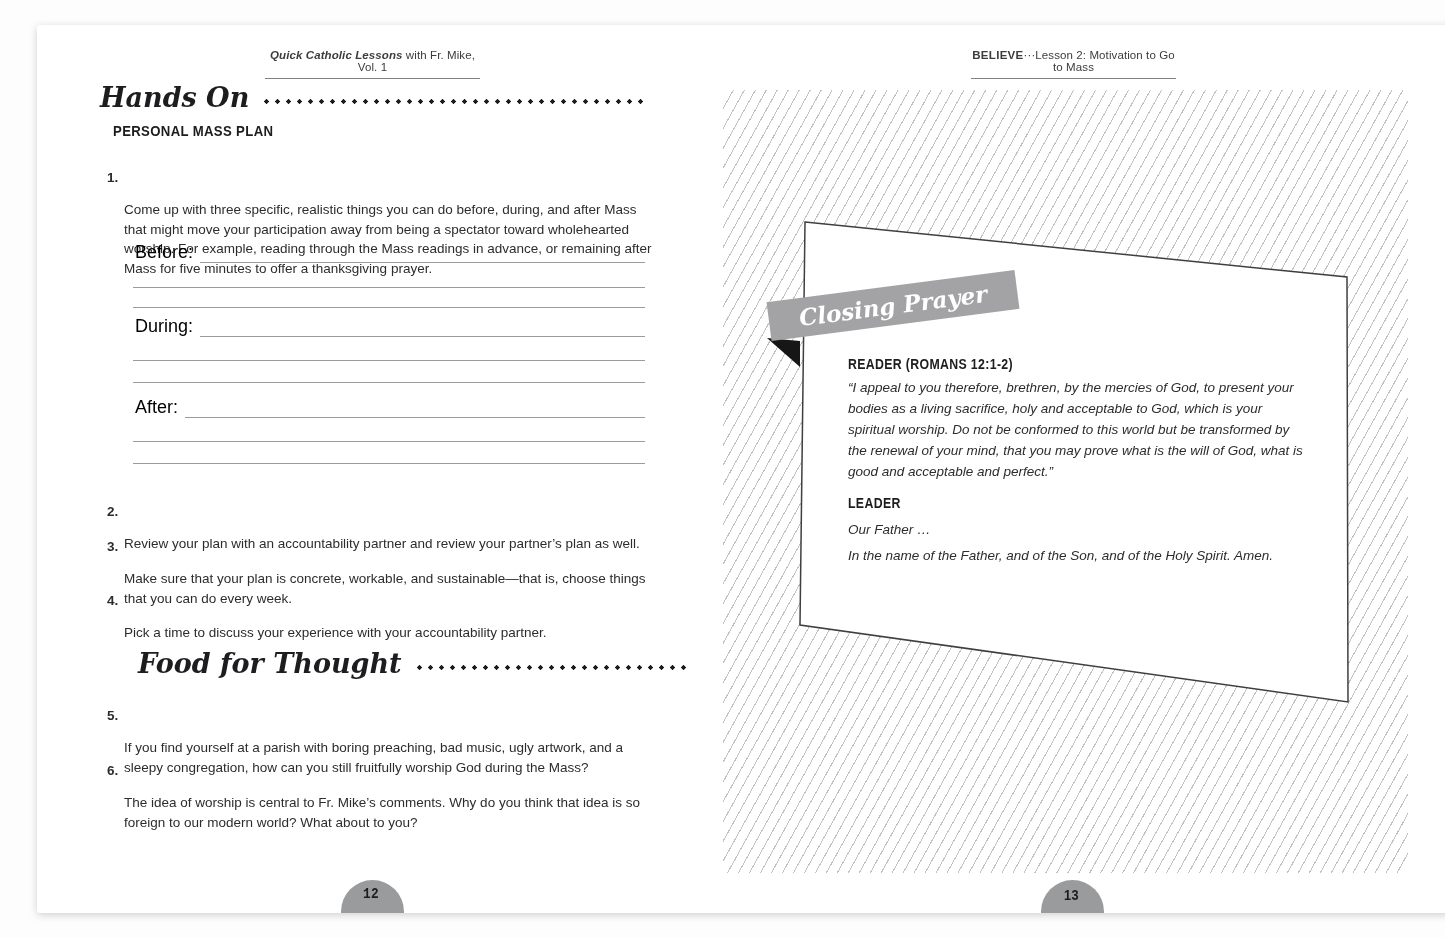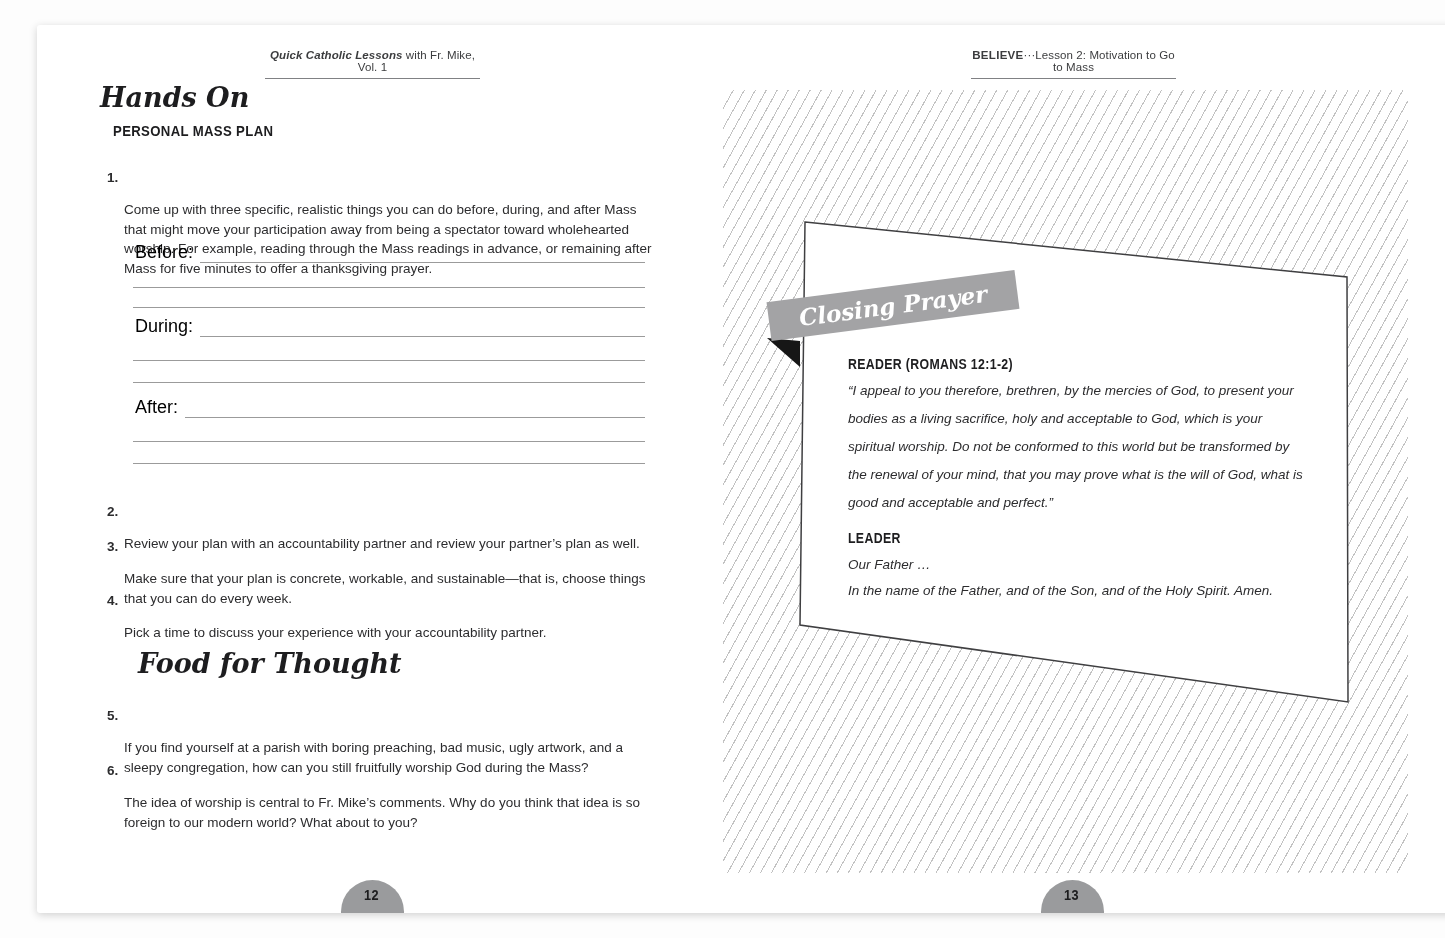--- a/index.html
+++ b/index.html
@@ -7,21 +7,21 @@
   .sheet { position:absolute; left:37px; top:25px; width:1420px; height:888px; background:#ffffff;
            box-shadow:0 2px 8px rgba(0,0,0,0.18); border-radius:3px; overflow:hidden; }
 
   
   .runhead { position:absolute; top:24px; text-align:center; font-size:11.5px; color:#3b3c3e;
              padding-bottom:5px; border-bottom:1px solid #808184; letter-spacing:0.1px; }
   .runhead b.ital { font-style:italic; font-weight:bold; }
   .runhead .brand { font-weight:bold; letter-spacing:0.3px;margin-top:36px; }
 
   
-  .sechead { position:absolute; display:flex; align-items:flex-start;flex-direction:column; }
+  .sechead { position:absolute; display:flex; align-items:flex-end; }
   .script { font-family:"DejaVu Serif","Liberation Serif",serif; font-style:italic; font-weight:bold;
             font-size:27px; color:#1d1d1f; line-height:1.1; white-space:nowrap; }
   .leader { flex:1; height:5px; margin-left:12px; margin-bottom:9px;
             background-image:radial-gradient(circle closest-side,#1d1d1f 2px,transparent 2.3px);
             background-size:11px 5px; background-repeat:repeat-x; }
 
   .condensed { display:inline-block; transform:scaleX(0.85); transform-origin:left center;
                font-weight:bold; letter-spacing:0.4px; color:#1d1d1f; white-space:nowrap; }
   .subtitle { position:absolute; font-size:15.5px; }
 
@@ -43,21 +43,21 @@
 
   
   .stripes { position:absolute; left:686px; top:65px; width:685px; height:783px; background:
      repeating-linear-gradient(119deg, #ffffff 0px, #ffffff 8.6px, #c2c2c2 8.6px, #c2c2c2 9.6px); }
   .cardsvg { position:absolute; left:0; top:0; }
   .ribbon { position:absolute; left:45px; top:196px; width:250px; height:39px; background:#a3a3a5;
             transform:rotate(-7.4deg); display:flex; align-items:center; justify-content:center; z-index:3; }
   .ribbon .script { font-size:23px; color:#ffffff; }
   .cardtext { position:absolute; left:125px; top:266px; width:458px; z-index:2; color:#2c2c2e; }
   .chead { font-size:14.5px; margin-bottom:5px; }
-  .ctext { font-style:italic; font-size:13.5px; line-height:28px; }
+  .ctext { font-style:italic; font-size:13.5px; line-height:21px; }
   .leaderblock { margin-top:13px; }
   .prayerline { margin-top:11px; font-style:italic; font-size:13.5px; }
 </style>
 </head>
 <body>
 
 <div class="sheet">
 
   <div class="runhead" style="left:228px; width:215px;">
     <b class="ital">Quick Catholic Lessons</b><span> with Fr. Mike, Vol. 1</span>
@@ -118,21 +118,21 @@
 
   <div class="item" style="left:70px; top:681px;">
     <span class="num">5.</span>
     <span class="itext">If you find yourself at a parish with boring preaching, bad music, ugly artwork, and a sleepy congregation, how can you still fruitfully worship God during the Mass?</span>
   </div>
   <div class="item" style="left:70px; top:736px;">
     <span class="num">6.</span>
     <span class="itext">The idea of worship is central to Fr. Mike’s comments. Why do you think that idea is so foreign to our modern world? What about to you?</span>
   </div>
 
-  <div class="dome" style="left:304px; top:855px;">
+  <div class="dome" style="left:304px; top:855px;font-family:Liberation Mono, monospace;">
     <span class="condensed">12</span>
   </div>
 
   <div class="runhead" style="left:934px; width:205px;">
     <span class="brand">BELIEVE</span><span>···</span><span>Lesson 2: Motivation to Go to Mass</span>
   </div>
 
   <div class="stripes">
     <svg class="cardsvg" width="685" height="783" viewBox="0 0 685 783">
       <polygon points="82,132 624,187 625,612 77,535" fill="#ffffff" stroke="#3f3f41" stroke-width="1.5"></polygon>

